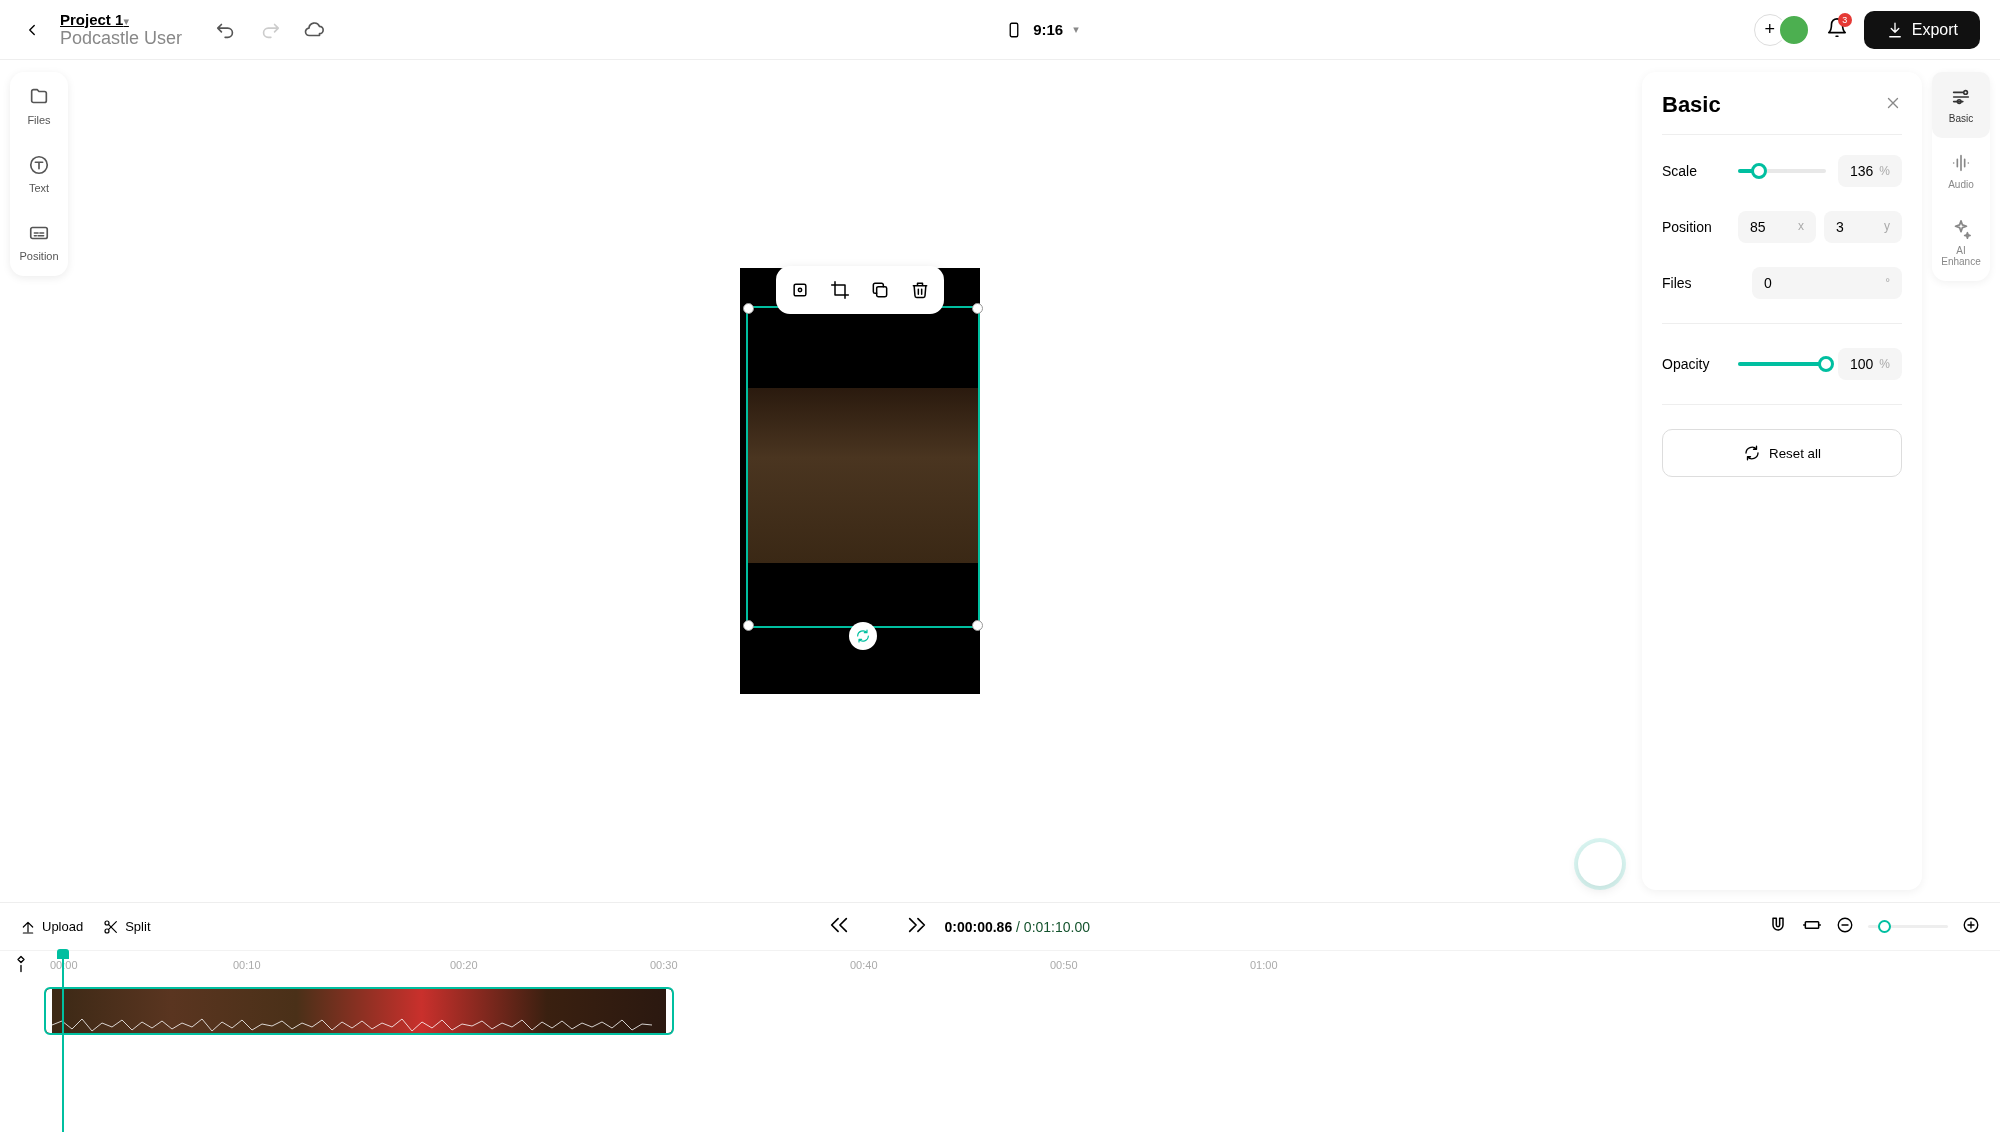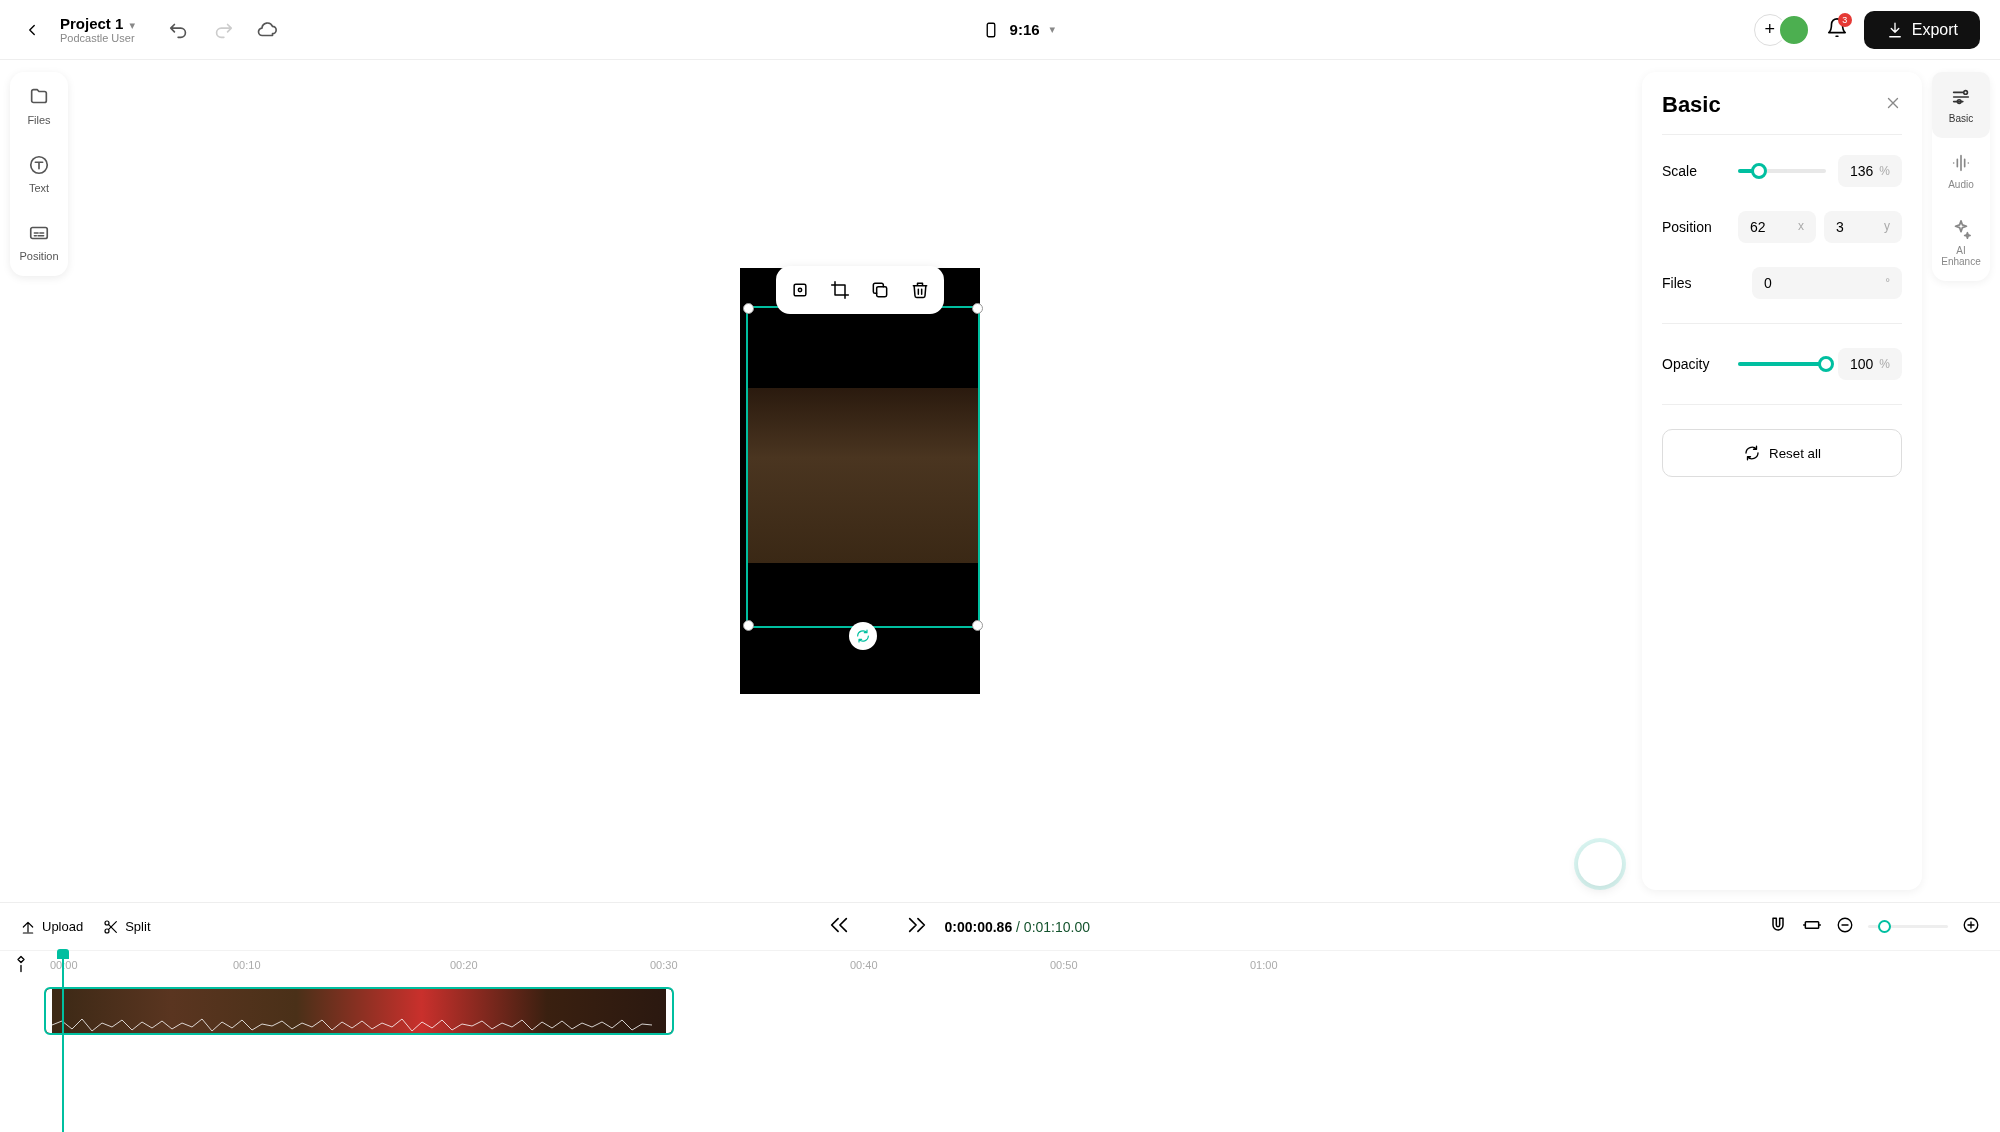--- a/index.html
+++ b/index.html
@@ -3,23 +3,23 @@
   <meta charset="utf-8">
   <style>
     * { margin: 0; padding: 0; box-sizing: border-box; font-family: -apple-system, BlinkMacSystemFont, sans-serif; }
     body { background: #fff; overflow: hidden; height: 100vh; }
     
     
     .top-bar { height: 60px; border-bottom: 1px solid #eee; display: flex; align-items: center; padding: 0 20px; background: #fff; }
     .top-left { display: flex; align-items: center; gap: 16px; }
     .back-btn { width: 24px; height: 24px; display: flex; align-items: center; justify-content: center; cursor: pointer; }
     .project-info { display: flex; flex-direction: column; }
-    .project-title-row { display: flex; align-items: flex-end; gap: 6px; }
+    .project-title-row { display: flex; align-items: flex-end; gap: 0; text-decoration: underline; }
     .project-title { font-weight: 600; font-size: 15px; }
-    .project-user { font-size: 11px; color: #888; }
+    .project-user { font-size: 18px; color: #888; }
     .chevron { font-size: 11px; color: #888; }
     .undo-redo { display: flex; gap: 12px; margin-left: 12px; }
     .tool-btn { width: 32px; height: 32px; display: flex; align-items: center; justify-content: center; cursor: pointer; color: #555; }
     .tool-btn.disabled { color: #ccc; }
     
     .top-center { flex: 1; display: flex; align-items: center; justify-content: center; gap: 10px; }
     .aspect-label { font-weight: 600; font-size: 15px; }
     
     .top-right { display: flex; align-items: center; gap: 16px; }
     .add-circle { width: 32px; height: 32px; border-radius: 50%; border: 1px solid #ddd; display: flex; align-items: center; justify-content: center; font-size: 18px; cursor: pointer; }
@@ -254,21 +254,21 @@
       </div>
       <div class="value-box">
           <span>136</span>
           <span class="unit">%</span>
         </div>
     </div>
     <div class="control-row">
       <span class="control-label">Position</span>
       <div class="pos-inputs">
         <div class="pos-box">
-            <span>62</span>
+            <span>85</span>
             <span class="unit">x</span>
           </div>
         <div class="pos-box">
             <span>3</span>
             <span class="unit">y</span>
           </div>
       </div>
     </div>
     <div class="control-row">
       <span class="control-label">Files</span>

